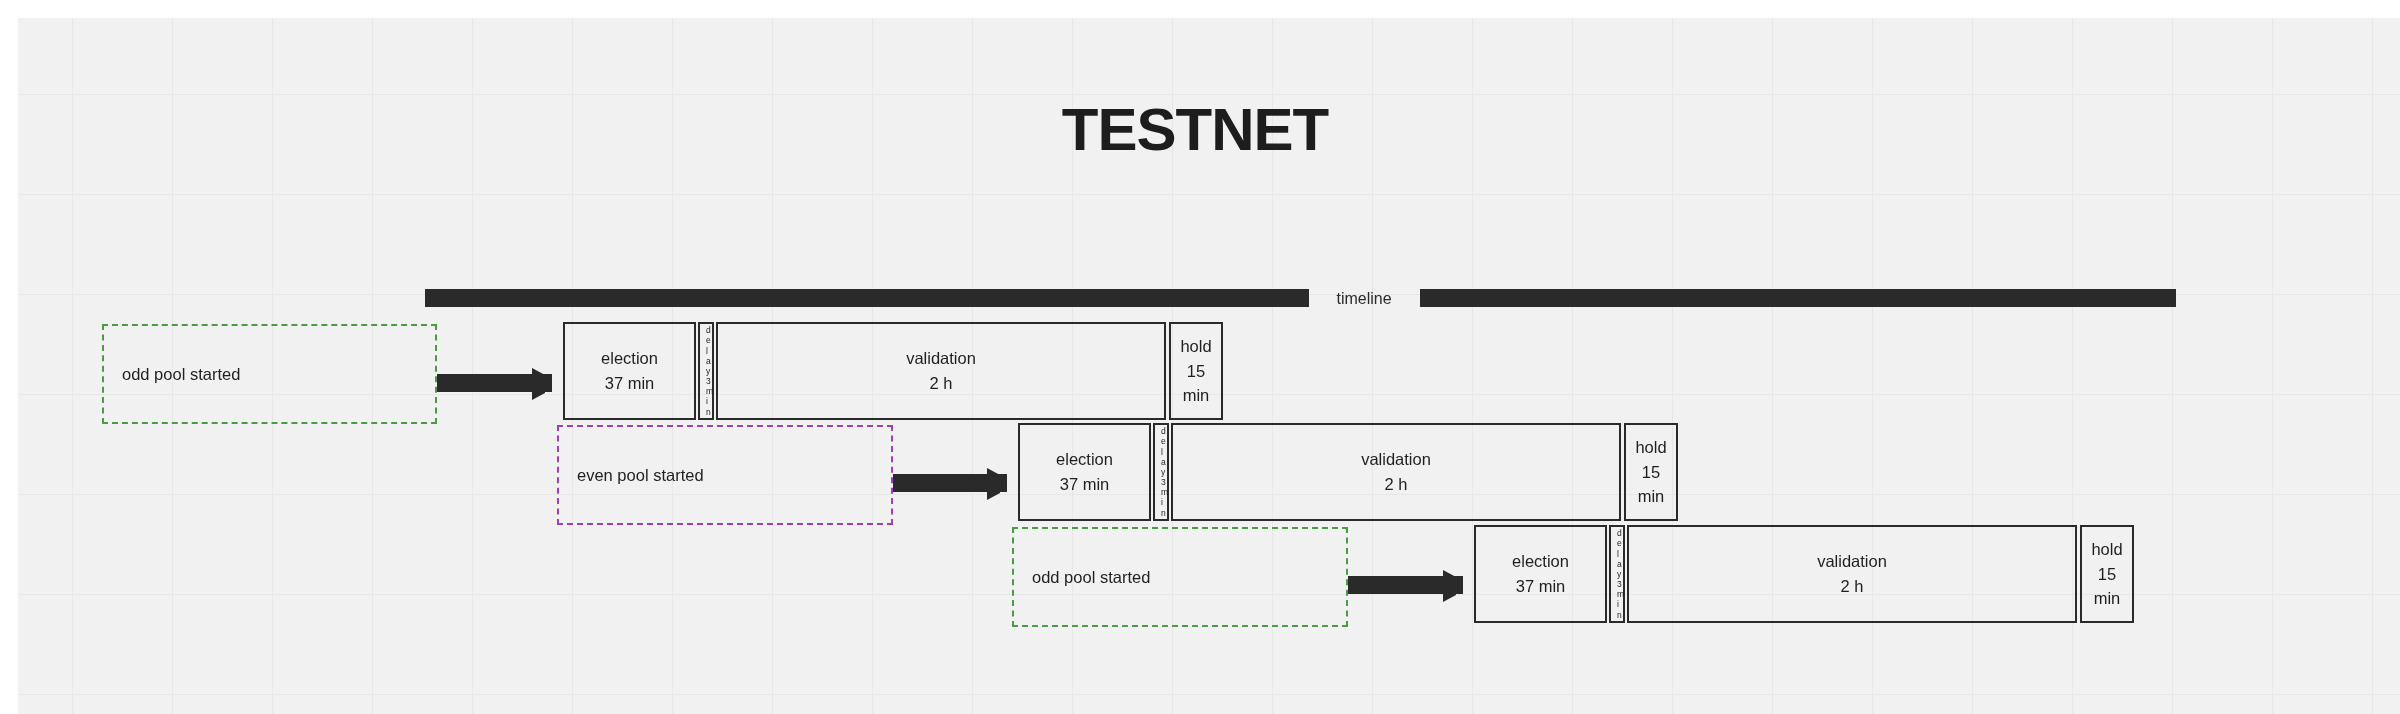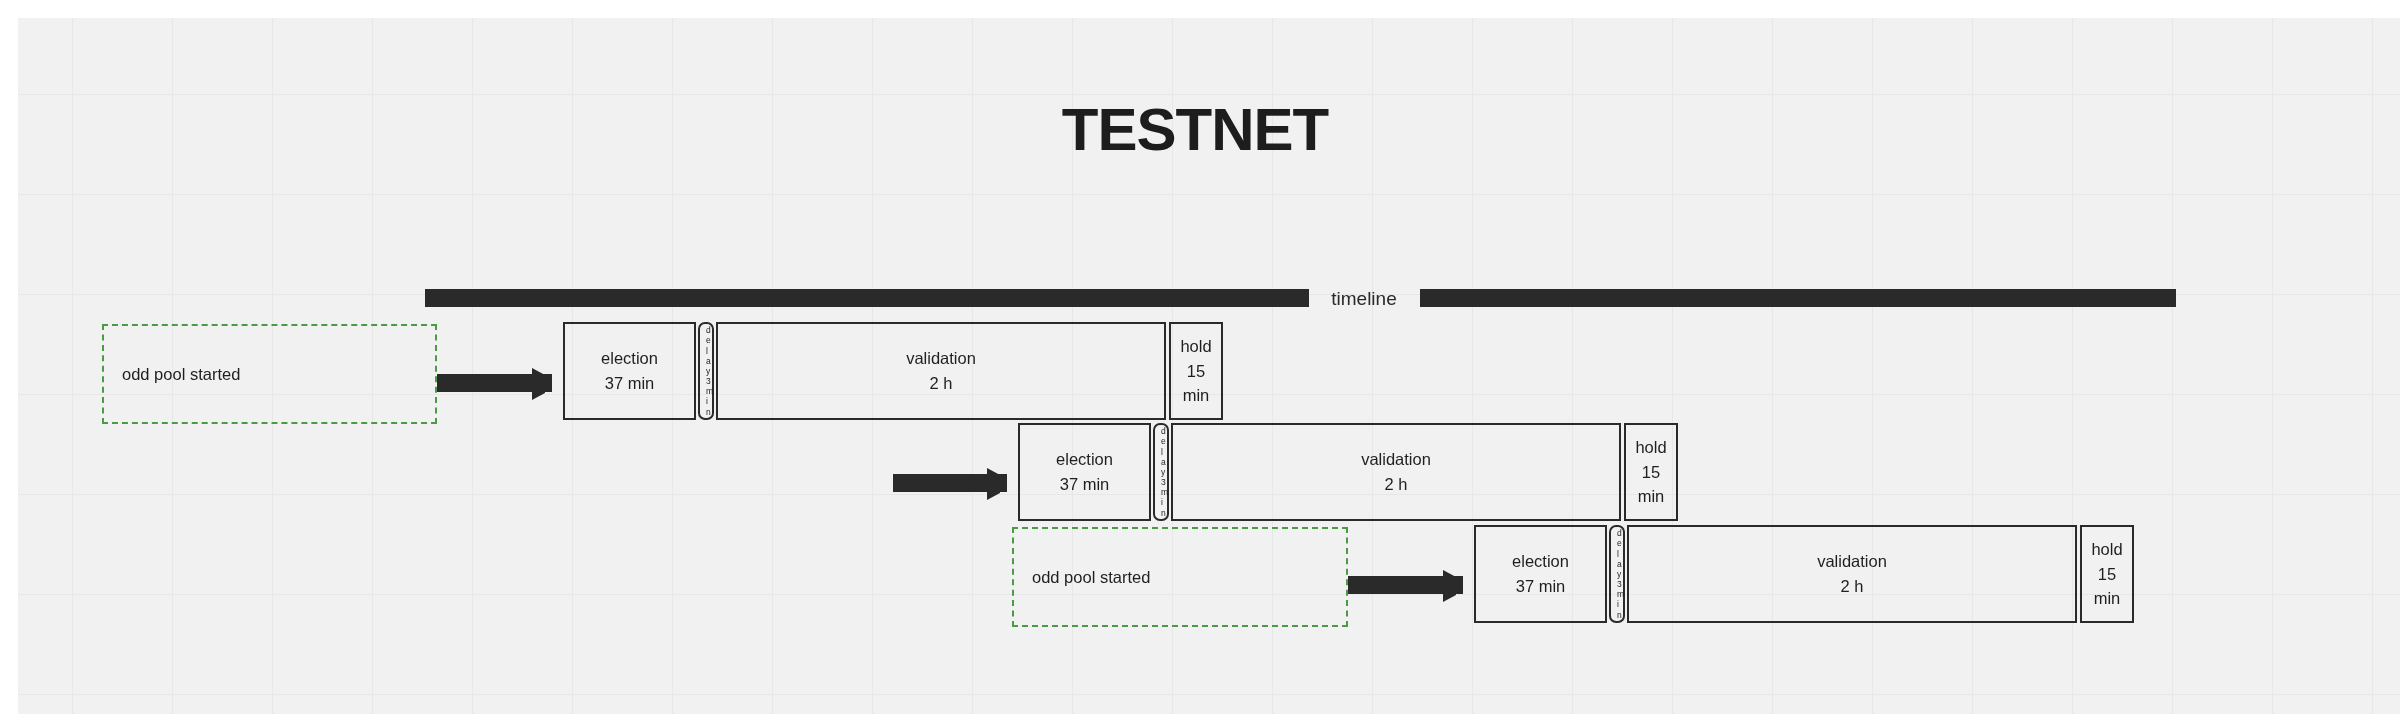--- a/index.html
+++ b/index.html
@@ -19,35 +19,35 @@
     background-position:54px 76px;
   }
   .title{
     position:absolute; left:1177px; top:73px; transform:translateX(-50%);
     font-size:60px; line-height:60px; font-weight:700; letter-spacing:-1px;
     color:#1d1d1d; white-space:nowrap;
   }
   .tl-line{ position:absolute; height:3px; background:#2a2a2a; }
   .tl-label{
     position:absolute; left:1346px; top:258px; transform:translateX(-50%);
-    font-size:19px; line-height:28px; color:#2a2a2a; white-space:nowrap;
+    font-size:16px; line-height:28px; color:#2a2a2a; white-space:nowrap;
   }
   .start-box{
     position:absolute; border:2.5px dashed #4c9a43;
     display:flex; align-items:center; 
     font-size:16.5px; text-align:center;
   }
   .start-box.even{ border-color:#a03ec0; }
   .phase{
     position:absolute; height:98px; border:2.5px solid #2a2a2a;
     display:flex; align-items:center; justify-content:center;
     font-size:16.5px; line-height:1.5; text-align:center;
   }
   .phase span{ white-space:pre-line; }
-  .phase.delay{ font-size:8.5px; line-height:1.2; padding:1px 0;border-radius:7px; }
+  .phase.delay{ font-size:8.5px; line-height:1.2; padding:1px 0; }
   .phase.delay span{ white-space:normal; word-break:break-all; width:100%; display:block; text-align:center; }
   .arrow{ position:absolute; height:0; }
   .arrow .shaft{ position:absolute; left:0; right:11px; top:-1.25px; height:2.5px; background:#2a2a2a; }
   .arrow .head{
     position:absolute; right:0; top:-7px; width:0; height:0;
     border-top:7px solid transparent; border-bottom:7px solid transparent;
     border-left:13px solid #2a2a2a;
   }
 </style>
 </head>
@@ -78,20 +78,23 @@
   <div class="phase" style="left:698px; top:304px; width:450px;">
     <span>validation
 2 h</span>
   </div>
   <div class="phase" style="left:1151px; top:304px; width:54px;">
     <span>hold
 15
 min</span>
   </div>
 
+  <div class="start-box even" style="left: 539px; top: 407px; width: 336px; height: 100px; border-color: rgb(160, 62, 192);">
+    <span>even pool started</span>
+  </div>
   <div class="arrow" style="left:875px; top:457px; width:125px;">
     <span class="shaft"></span>
     <span class="head"></span>
   </div>
   <div class="phase" style="left:1000px; top:405px; width:133px;">
     <span>election
 37 min</span>
   </div>
   <div class="phase delay" style="left:1135px; top:405px; width:16px;">
     <span>delay 3 min</span>

